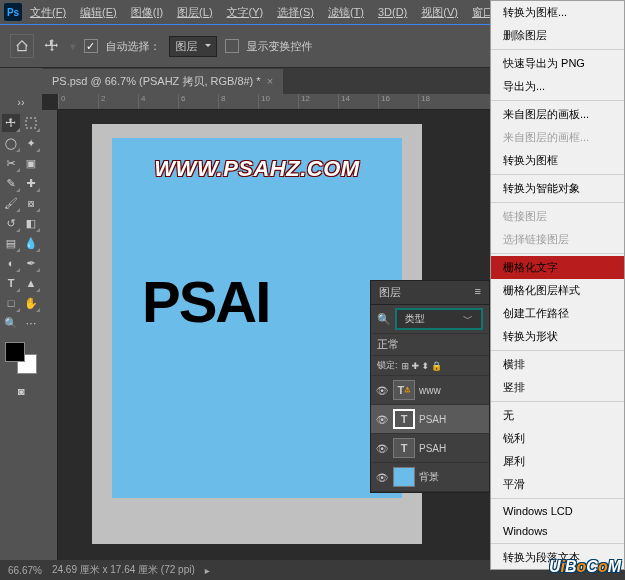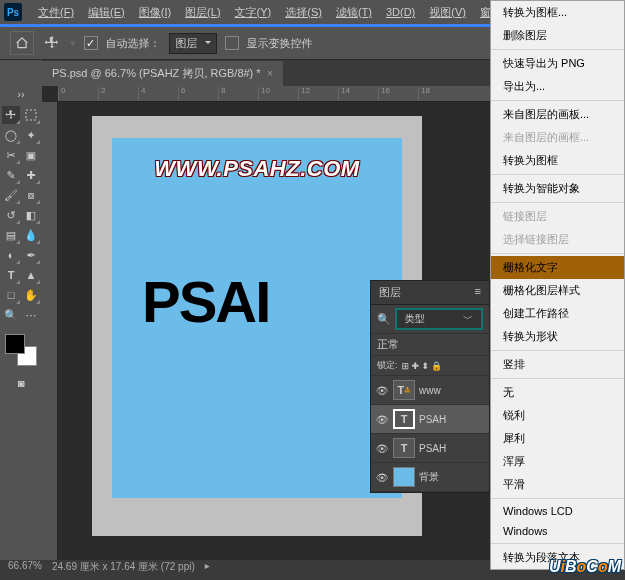--- a/index.html
+++ b/index.html
@@ -1,20 +1,20 @@
 <!DOCTYPE html>
 <html><head>
 <meta charset="utf-8">
 <style>
 * { margin: 0; padding: 0; box-sizing: border-box; font-family: "Microsoft YaHei", Arial, sans-serif; }
 body { background: #535353; width: 625px; height: 580px; overflow: hidden; position: relative; font-size: 11px; color: #ccc; }
 .menubar { background: #535353; height: 24px; display: flex; align-items: center; padding: 0 4px; gap: 2px; }
-.menubar .ps-icon { width: 18px; height: 18px; background: #001e36; color: #31a8ff; display: flex; align-items: center; justify-content: center; font-size: 10px; font-weight: bold; border-radius: 2px; margin-right: 8px; }
+.menubar .ps-icon { width: 18px; height: 18px; background: #001e36; color: #31a8ff; display: flex; align-items: center; justify-content: center; font-size: 10px; font-weight: bold; border-radius: 2px; margin-right: 0; }
 .menubar .mi { padding: 3px 6px; cursor: pointer; text-decoration: underline; }
-.optbar { background: #535353; height: 36px; border-top: 3px solid #3b82f6; border-bottom: 1px solid #2a2a2a; display: flex; align-items: center; padding: 0 10px; gap: 8px; }
+.optbar { background: #535353; height: 44px; border-top: 1px solid #3b82f6; border-bottom: 1px solid #2a2a2a; display: flex; align-items: center; padding: 0 10px; gap: 8px; }
 .optbar .home { width: 24px; height: 24px; border: 1px solid #666; display: flex; align-items: center; justify-content: center; }
 .optbar .move-ic { width: 20px; height: 20px; display: flex; align-items: center; justify-content: center; }
 .optbar .chk { width: 14px; height: 14px; border: 1px solid #888; background: #535353; display: inline-block; }
 .optbar .chk.on::after { content: "✓"; color: #fff; font-size: 11px; line-height: 12px; display: block; text-align: center; }
 .optbar .sel { background: #3a3a3a; border: 1px solid #222; padding: 2px 18px 2px 6px; position: relative; }
 .optbar .sel::after { content: ""; position: absolute; right: 5px; top: 7px; border: 3px solid transparent; border-top-color: #ccc; }
 .tabbar { background: #3a3a3a; height: 26px; display: flex; align-items: center; margin-left: 42px; }
 .tabbar .tab { background: #535353; padding: 5px 10px; display: flex; align-items: center; gap: 6px; font-size: 11px; }
 .tabbar .tab .x { color: #999; cursor: pointer; }
 .main { display: flex; height: calc(100% - 106px); }
@@ -25,39 +25,39 @@
 .tool.active { background: #3a3a3a; }
 .tool .tri { position: absolute; right: 0; bottom: 0; border: 2px solid transparent; border-right-color: #888; border-bottom-color: #888; width: 0; height: 0; }
 .swatches { margin-top: 10px; position: relative; width: 32px; height: 32px; }
 .swatches .fg { position: absolute; width: 20px; height: 20px; background: #000; border: 1px solid #888; top: 0; left: 0; z-index: 2; }
 .swatches .bg { position: absolute; width: 20px; height: 20px; background: #fff; border: 1px solid #888; bottom: 0; right: 0; }
 .canvas-area { flex: 1; background: #2b2b2b; position: relative; overflow: hidden; }
 .ruler-h { position: absolute; top: 0; left: 16px; right: 0; height: 16px; background: #535353; border-bottom: 1px solid #222; display: flex; font-size: 8px; color: #999; overflow: hidden; }
 .ruler-h .tick { width: 40px; border-left: 1px solid #666; padding-left: 2px; }
 .ruler-v { position: absolute; top: 16px; left: 0; bottom: 0; width: 16px; background: #535353; border-right: 1px solid #222; }
 .artboard-wrap { position: absolute; top: 30px; left: 50px; width: 330px; height: 420px; background: #c0c0c0; display: flex; align-items: flex-start; justify-content: center; }
-.artboard { margin-top: 22px; width: 290px; height: 360px; background: #6bbce8; position: relative; }
+.artboard { margin-top: 14px; width: 290px; height: 360px; background: #6bbce8; position: relative; }
 .wm { position: absolute; top: 18px; width: 100%; text-align: center; font-size: 22px; font-weight: 900; font-style: italic; color: #fff; text-shadow: -1px -1px 0 #6b0000, 1px -1px 0 #6b0000, -1px 1px 0 #6b0000, 1px 1px 0 #6b0000; letter-spacing: 0.5px; }
 .bigtxt { position: absolute; top: 130px; left: 30px; font-size: 58px; font-weight: 900; color: #000; letter-spacing: -2px; font-family: Impact, Arial Black, sans-serif; }
 .layers-panel { position: absolute; right: 135px; top: 280px; width: 120px; background: #3f3f3f; border: 1px solid #222; z-index: 5; }
 .layers-panel .hdr { background: #3a3a3a; padding: 4px 8px; font-size: 11px; border-bottom: 1px solid #222; display: flex; justify-content: space-between; }
 .layers-panel .row { display: flex; align-items: center; padding: 3px 6px; gap: 4px; border-bottom: 1px solid #333; }
 .layers-panel .typesel { background: #333; border: 2px solid #0f766e; padding: 2px 8px; flex: 1; font-size: 10px; display: flex; justify-content: space-between; }
 .layers-panel .layer-row { display: flex; align-items: center; padding: 4px 4px; border-bottom: 1px solid #333; gap: 4px; font-size: 10px; }
 .layers-panel .layer-row.sel { background: #5a5a5a; }
 .layers-panel .eye { width: 14px; text-align: center; }
 .layers-panel .thumb { width: 22px; height: 20px; background: #555; border: 1px solid #777; display: flex; align-items: center; justify-content: center; font-size: 11px; }
 .layers-panel .thumb.t { color: #ccc; font-weight: bold; }
 .layers-panel .thumb.bg { background: #6bbce8; }
 .context-menu { position: absolute; right: 0; top: 0; width: 135px; background: #f0f0f0; border: 1px solid #9e9e9e; color: #000; font-size: 11px; z-index: 10; }
 .context-menu .cmi { padding: 4px 12px; cursor: pointer; }
 .context-menu .cmi.dis { color: #9e9e9e; cursor: default; }
-.context-menu .cmi.hl { background: #a16207; }
+.context-menu .cmi.hl { background: #b91c1c; }
 .context-menu .sep { height: 1px; background: #d0d0d0; margin: 2px 0; }
-.status { position: absolute; bottom: 0; left: 0; right: 0; height: 20px; background: #3a3a3a; display: flex; padding: 0 8px; font-size: 10px; gap: 10px; color: #aaa; }
+.status { position: absolute; bottom: 0; left: 0; right: 0; height: 20px; background: #3a3a3a; display: flex; align-items: center; padding: 0 8px; font-size: 10px; gap: 10px; color: #aaa; }
 .uibo { position: absolute; right: 4px; bottom: 4px; font-size: 16px; font-weight: 900; font-style: italic; color: #fff; text-shadow: -1px -1px 0 #003a66, 1px -1px 0 #003a66, -1px 1px 0 #003a66, 1px 1px 0 #003a66; z-index: 20; }
 .uibo .o { color: #ff8a00; }
 </style>
 </head>
 <body>
 
 <div class="menubar">
   <div class="ps-icon">Ps</div>
   <div class="mi">文件(F)</div>
   <div class="mi">编辑(E)</div>
@@ -223,26 +223,26 @@
     <div class="cmi">转换为智能对象</div>
     <div class="sep"></div>
     <div class="cmi dis">链接图层</div>
     <div class="cmi dis">选择链接图层</div>
     <div class="sep"></div>
     <div class="cmi hl">栅格化文字</div>
     <div class="cmi">栅格化图层样式</div>
     <div class="cmi">创建工作路径</div>
     <div class="cmi">转换为形状</div>
     <div class="sep"></div>
+    <div class="cmi">横排</div>
     <div class="cmi">竖排</div>
     <div class="sep"></div>
     <div class="cmi">无</div>
     <div class="cmi">锐利</div>
     <div class="cmi">犀利</div>
-    <div class="cmi">浑厚</div>
     <div class="cmi">平滑</div>
     <div class="sep"></div>
     <div class="cmi">Windows LCD</div>
     <div class="cmi">Windows</div>
     <div class="sep"></div>
     <div class="cmi">转换为段落文本</div>
   </div>
 
 <div class="status">
   <span>66.67%</span>

